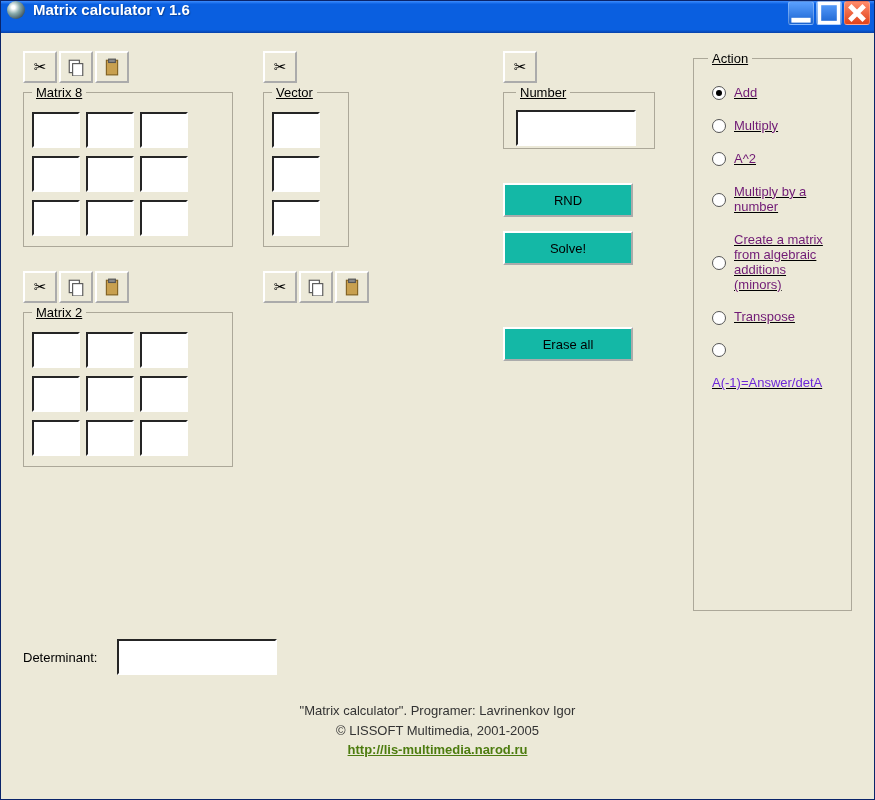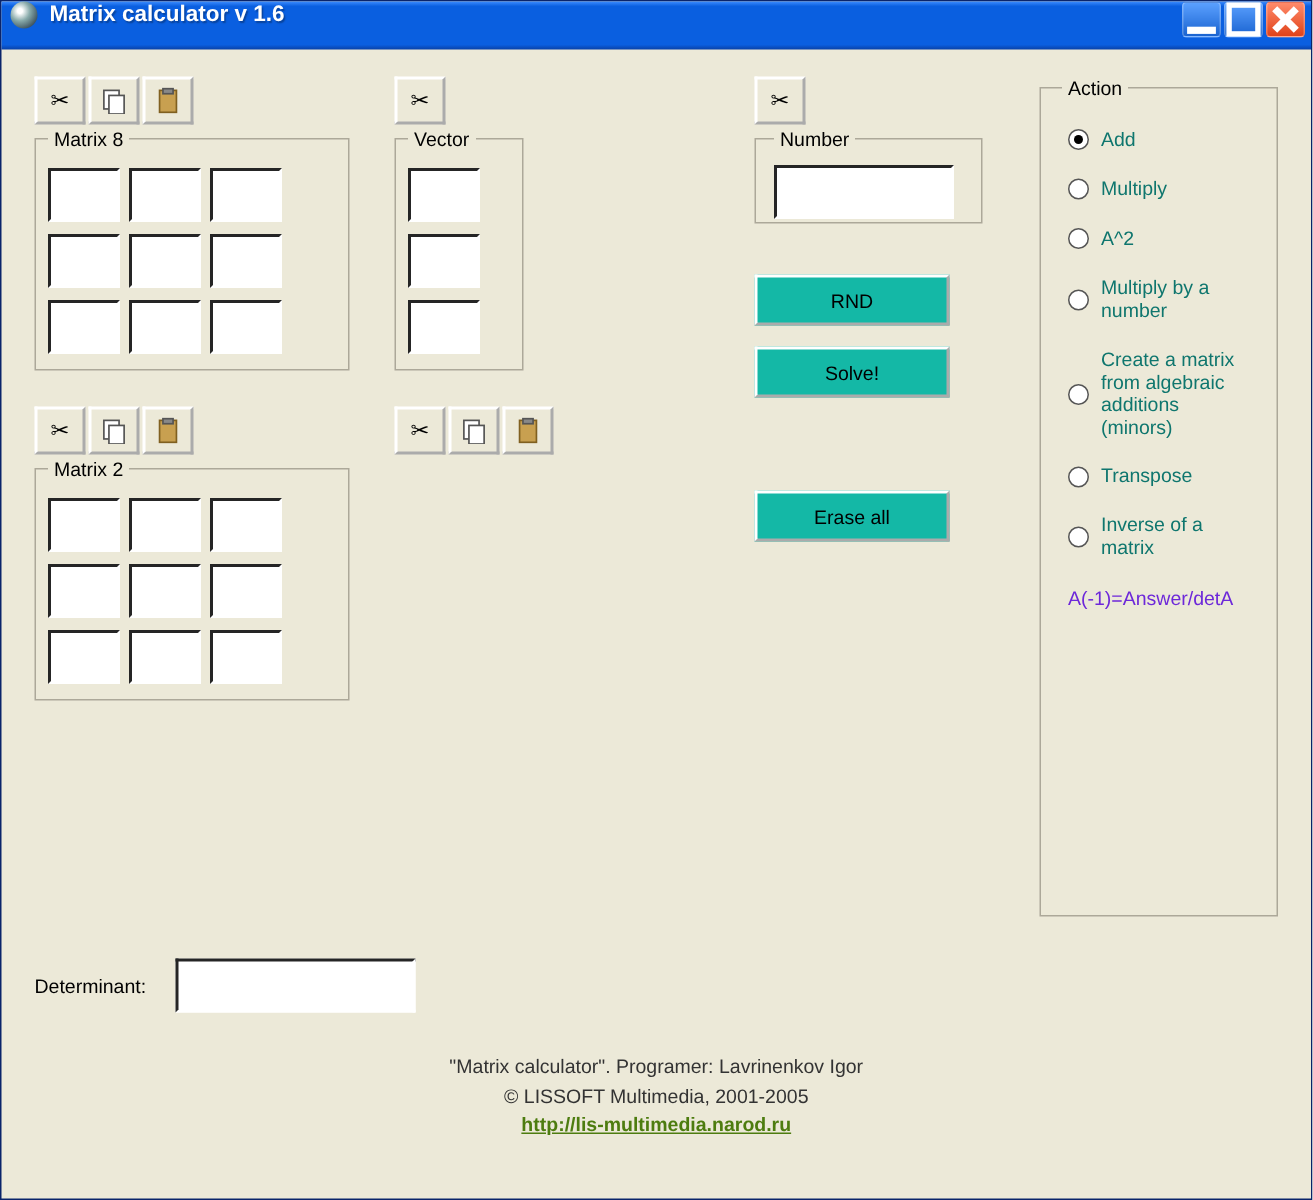--- a/index.html
+++ b/index.html
@@ -68,20 +68,21 @@
     font-size: 15px;
   }
   .icobtn svg { width: 18px; height: 18px; }
 
   
   fieldset.group {
     border: 1px solid #aca899;
     background: #ece9d8;
     padding: 8px 8px 10px 8px;
     margin: 0;
+    text-decoration: underline;
   }
   fieldset.group > legend {
     padding: 0 4px;
     font-size: 13px;
     color: #000;
   }
 
   
   .mgrid {
     display: grid;
@@ -132,21 +133,21 @@
   }
   .radio-row .dot {
     width: 14px; height: 14px; border-radius: 50%;
     background: #fff; border: 1px solid #555;
     display: flex; align-items: center; justify-content: center;
     flex-shrink: 0;
   }
   .radio-row.checked .dot::after {
     content: ""; width: 6px; height: 6px; border-radius: 50%; background: #000;
   }
-  .radio-row .lbl { color: #0f766e; }
+  .radio-row .lbl { color: #701a75; }
 
   .formula { margin: 4px 0 0 4px; color: #6d28d9; }
 
   .det-row {
     display: flex; align-items: center; gap: 20px;
     margin-top: 28px;
   }
 
   .footer {
     text-align: center;
@@ -330,21 +331,20 @@
           <div class="radio-row">
             <span class="dot"></span>
             <span class="lbl">Create a matrix from algebraic additions (minors)</span>
           </div>
           <div class="radio-row">
             <span class="dot"></span>
             <span class="lbl">Transpose</span>
           </div>
           <div class="radio-row">
             <span class="dot"></span>
-            <span class="lbl">Inverse of a matrix</span>
           </div>
 
           <div class="formula">A(-1)=Answer/detA</div>
         </fieldset>
       </div>
 
     </div>
 
     <div class="det-row">
       <span>Determinant:</span>

